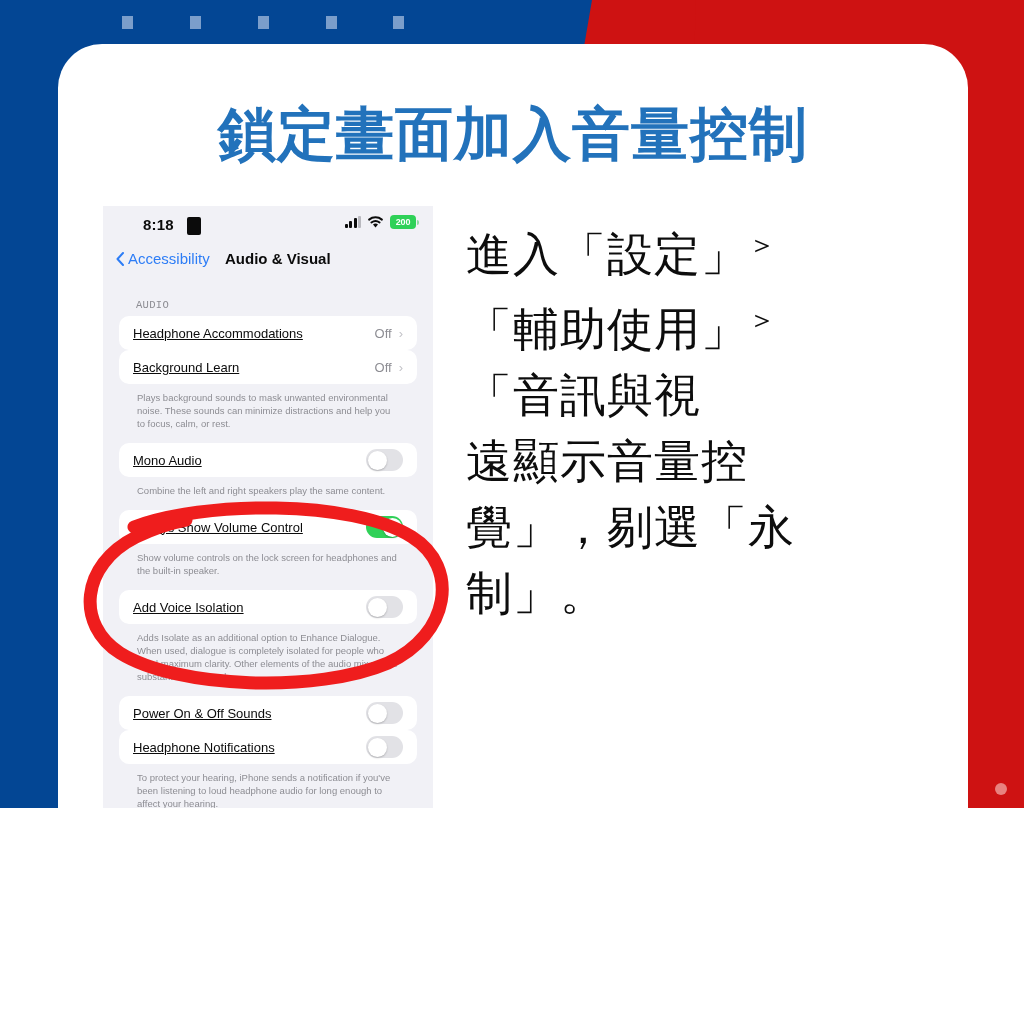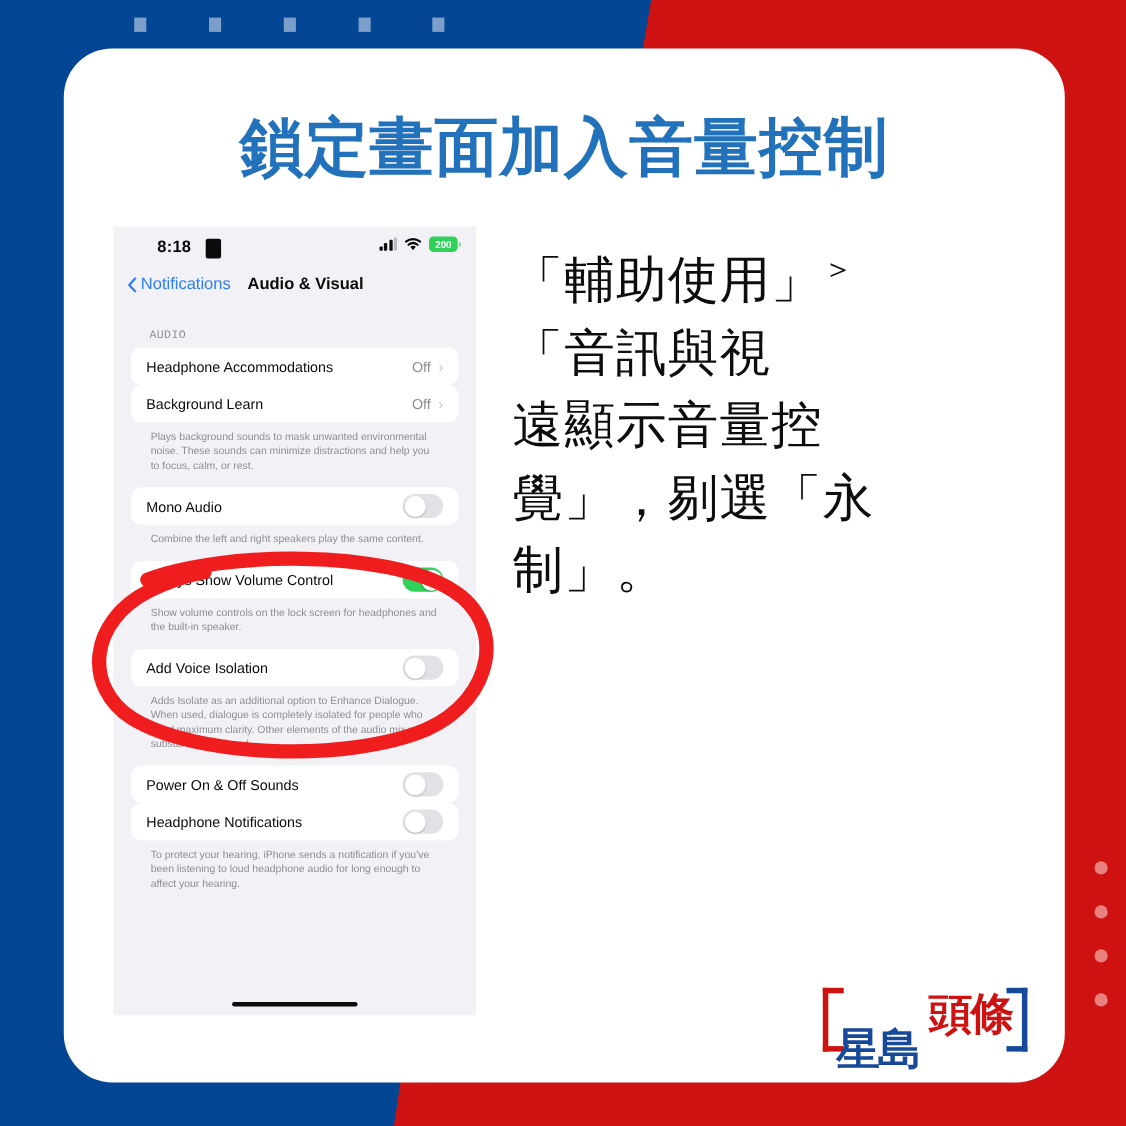--- a/index.html
+++ b/index.html
@@ -10,21 +10,21 @@
     width: 1024px;
     height: 1024px;
     overflow: hidden;
     font-family: "Liberation Sans", sans-serif;
     background: #ffffff;
   }
 
   #stage {
     position: relative;
     width: 1024px;
-    height: 1024px;
+    height: 808px;
     overflow: hidden;
     background: #034694;
   }
 
   
   .bg-blue {
     position: absolute;
     inset: 0;
     background: #034694;
   }
@@ -242,20 +242,21 @@
     border-radius: 10px;
     height: 34px;
     display: flex;
     align-items: center;
     padding: 0 14px;
     justify-content: space-between;
   }
   .row-label {
     font-size: 13px;
     color: #0b0b0b;
+    text-decoration: underline;
   }
   .row-right {
     display: flex;
     align-items: center;
     gap: 7px;
   }
   .row-value {
     font-size: 13px;
     color: #8d8d93;
   }
@@ -402,21 +403,21 @@
           <span>200</span>
         </div>
       </div>
     </div>
 
     <div class="navbar">
       <div class="nav-back">
         <svg width="8" height="14" viewBox="0 0 8 14">
           <path d="M7 1 1.5 7 7 13" stroke="#2d7df6" stroke-width="2" fill="none" stroke-linecap="round" stroke-linejoin="round"></path>
         </svg>
-        <span>Notifications</span>
+        <span>Accessibility</span>
       </div>
       <div class="nav-title">Audio &amp; Visual</div>
     </div>
 
     <div class="section-header">AUDIO</div>
 
     <div class="list">
 
       <div class="row">
         <span class="row-label">Headphone Accommodations</span>
@@ -484,20 +485,21 @@
   </svg>
 
   <div class="logo">
     <div class="logo-bracket-l"></div>
     <div class="logo-text logo-blue">星島</div>
     <div class="logo-text logo-red">頭條</div>
     <div class="logo-bracket-r"></div>
   </div>
 
   <div class="instruction">
+    <div><span>進入「設定」</span><span class="gt">＞</span></div>
     <div><span>「輔助使用」</span><span class="gt">＞</span></div>
     <div>「音訊與視</div>
     <div>遠顯示音量控</div>
     <div>覺」，剔選「永</div>
     <div>制」。</div>
   </div>
 
 </div>
 
 </body></html>

